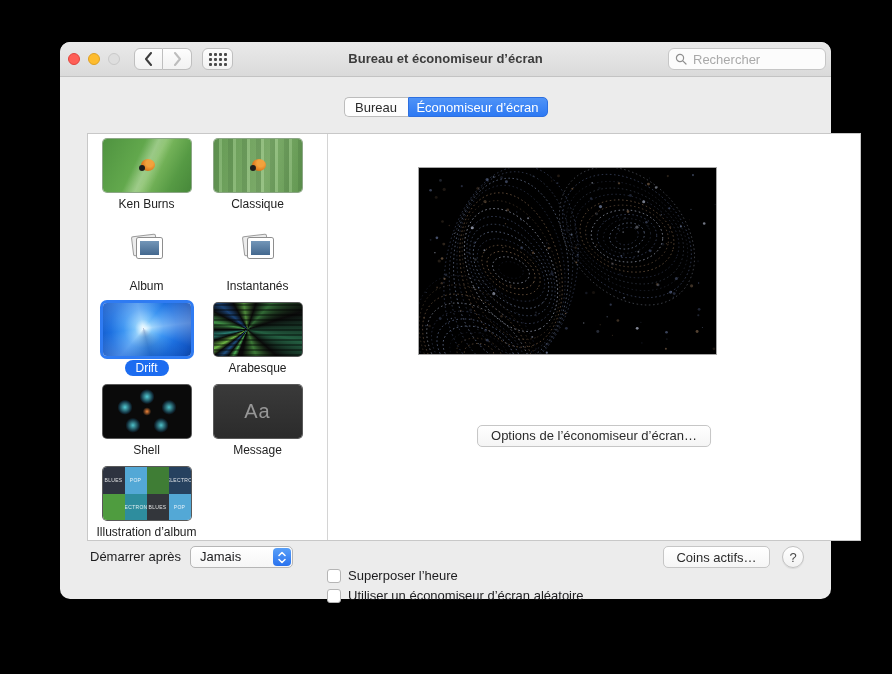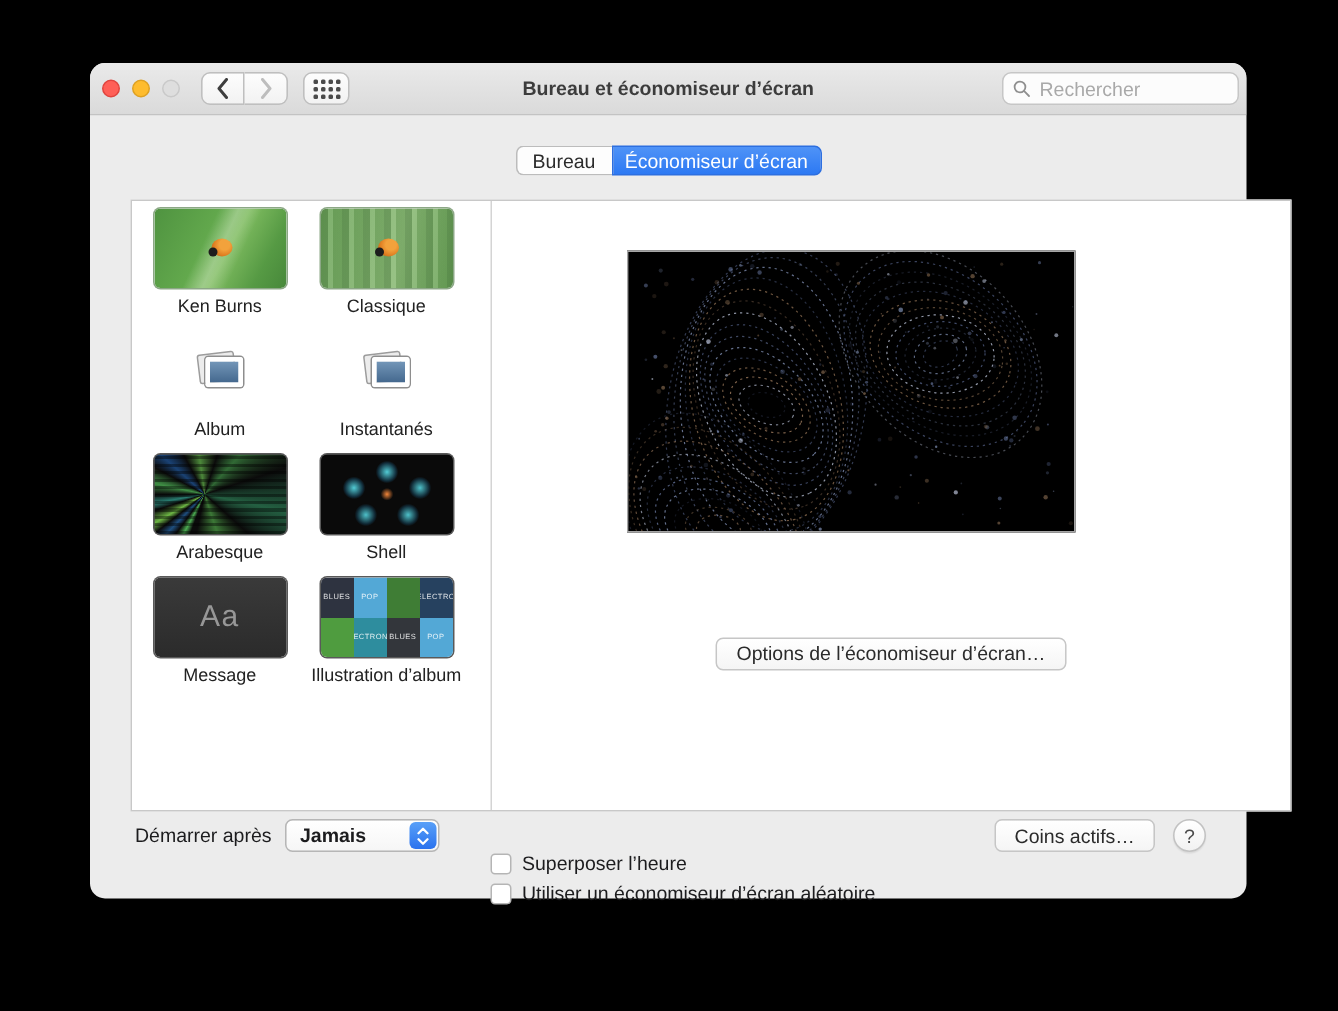--- a/index.html
+++ b/index.html
@@ -120,21 +120,21 @@
     height:22px;line-height:20px;padding:0 13px;font-size:13px;color:#2b2b2b;white-space:nowrap;
     background:linear-gradient(#ffffff,#f5f5f5);border:1px solid #c6c6c6;border-radius:5px;box-sizing:border-box;
     font-family:"Liberation Sans","DejaVu Sans",sans-serif;
   }
   
   .footer-label{position:absolute;left:30px;top:504px;height:22px;line-height:22px;font-size:13px;color:#1c1c1e;}
   .dropdown{
     position:absolute;left:130px;top:504px;width:103px;height:22px;box-sizing:border-box;
     background:linear-gradient(#ffffff,#f6f6f6);border:1px solid #b6b6b6;border-radius:5px;
   }
-  .dropdown .value{position:absolute;left:9px;top:0;height:20px;line-height:20px;font-size:13px;color:#1c1c1e;font-weight:bold;}
+  .dropdown .value{position:absolute;left:9px;top:0;height:20px;line-height:20px;font-size:13px;color:#1c1c1e;}
   .dropdown .stepper{
     position:absolute;right:1px;top:1px;bottom:1px;width:18px;border-radius:4px;
     background:linear-gradient(#59a0f8,#2a72ee);display:flex;align-items:center;justify-content:center;
   }
   .checkbox-row{position:absolute;left:267px;display:flex;align-items:center;gap:7px;margin-top:19px;}
   .checkbox{width:14px;height:14px;box-sizing:border-box;background:#fff;border:1px solid #b5b5b5;border-radius:3px;}
   .checkbox-row .cb-label{font-size:13px;color:#1c1c1e;line-height:16px;}
   .coins-btn{
     position:absolute;left:603px;top:504px;width:107px;height:22px;box-sizing:border-box;
     background:linear-gradient(#ffffff,#f5f5f5);border:1px solid #c6c6c6;border-radius:5px;
@@ -227,20 +227,24 @@
             <div class="saver-label">Album</div>
           </div>
           <div class="saver-item">
             <div class="thumb kind-snapshots icon-only">
               <span class="photos-stack">
                 <span class="ph-back"></span>
                 <span class="ph-front"></span>
               </span>
             </div>
             <div class="saver-label">Instantanés</div>
+          </div>
+          <div class="saver-item">
+            <div class="thumb kind-drift selected"></div>
+            <div class="saver-label selected-pill">Drift</div>
           </div>
           <div class="saver-item">
             <div class="thumb kind-arabesque dark"></div>
             <div class="saver-label">Arabesque</div>
           </div>
           <div class="saver-item">
             <div class="thumb kind-shell dark"></div>
             <div class="saver-label">Shell</div>
           </div>
           <div class="saver-item">

